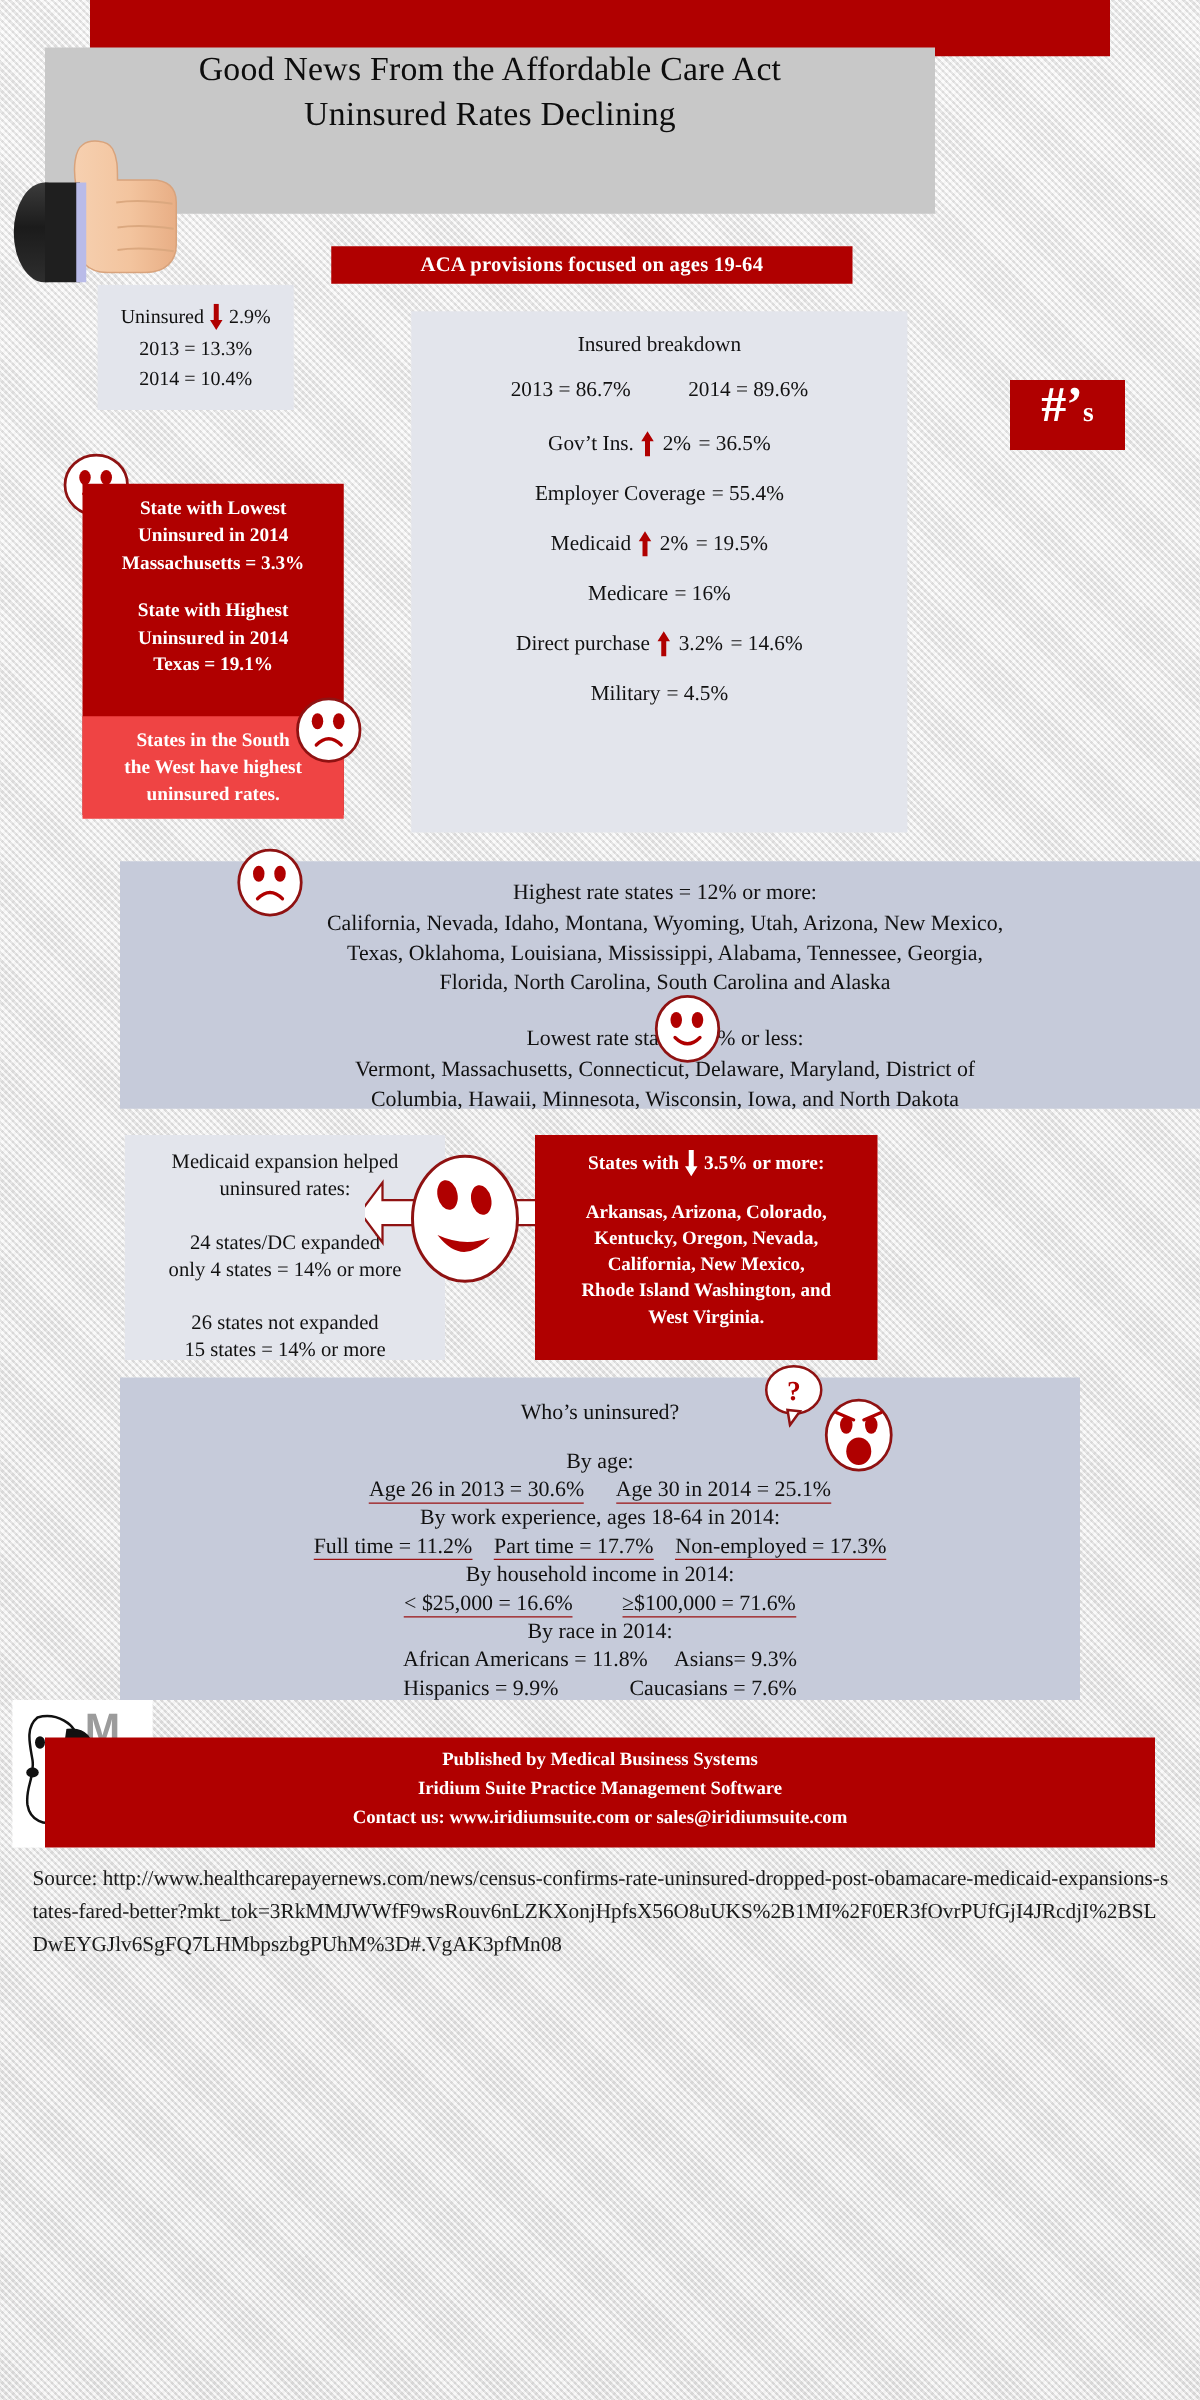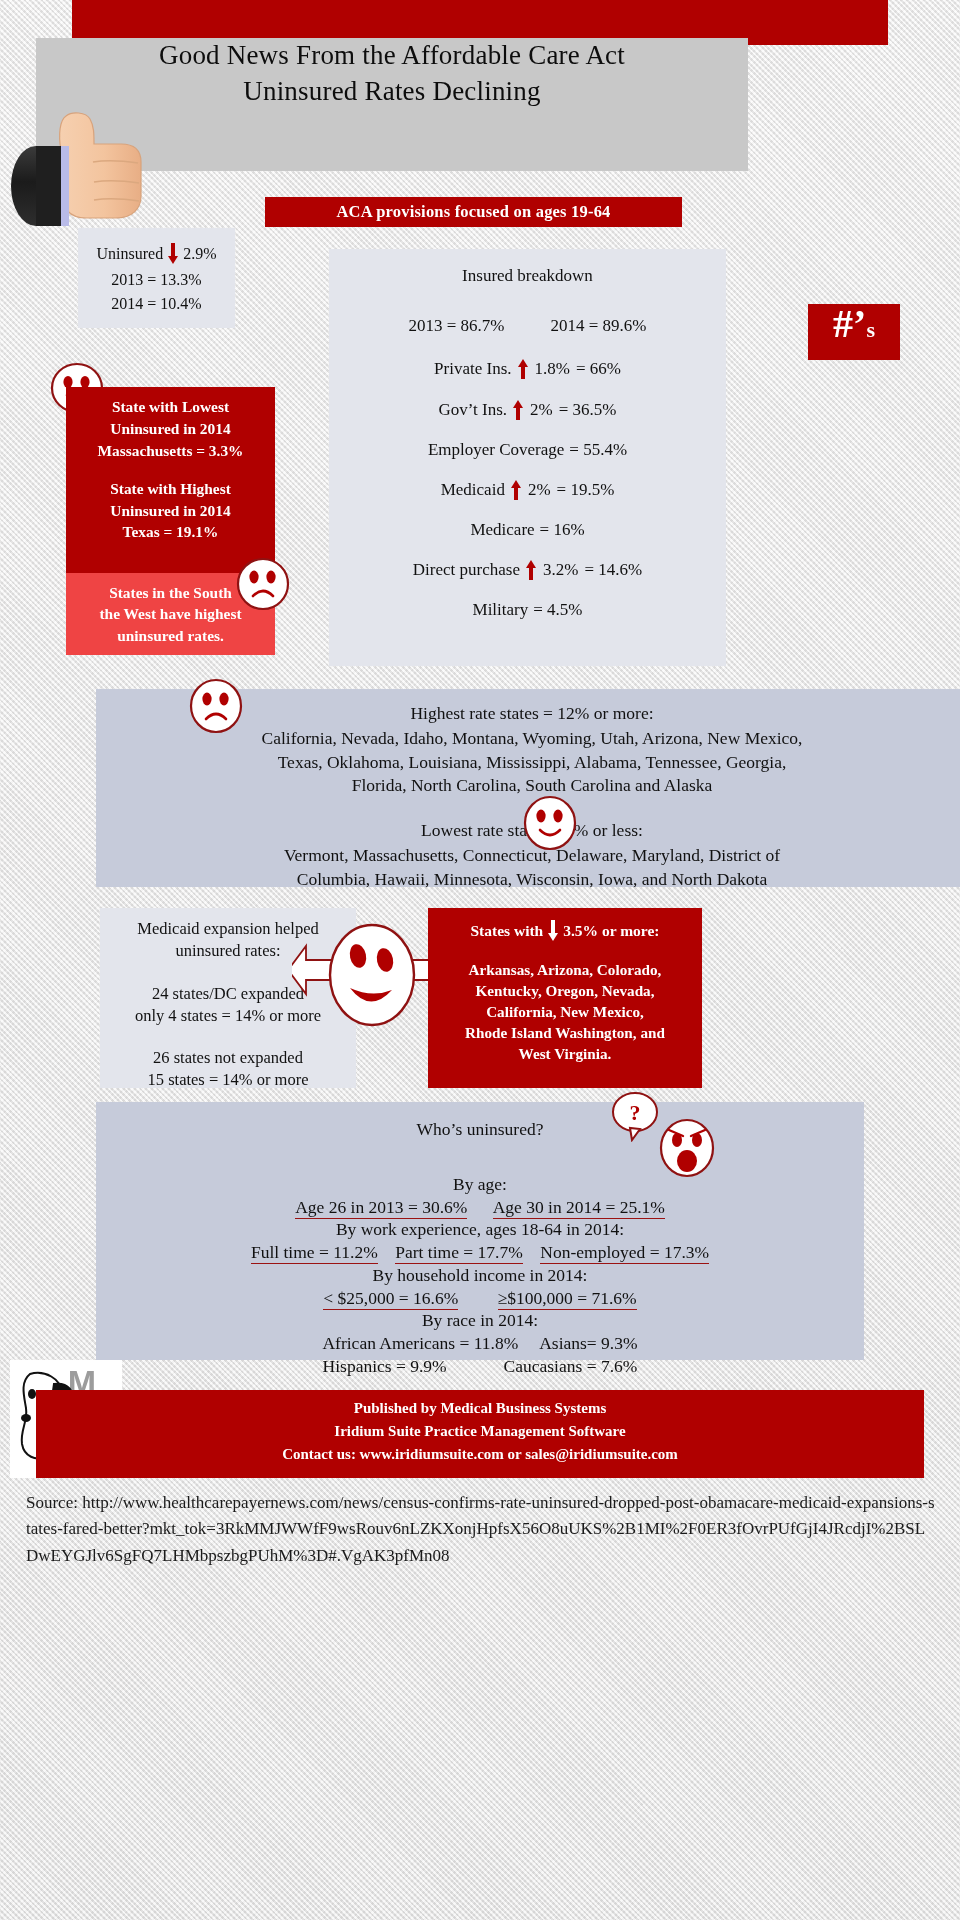--- a/index.html
+++ b/index.html
@@ -88,21 +88,21 @@
 
   
   #insured-panel {
     left: 329px; top: 249px; width: 397px; height: 417px;
     background: #e3e5ec;
     font-size: 17px;
     text-align: center;
     padding-top: 10px;
     box-sizing: border-box;
   }
-  #insured-panel .head { font-size: 17px; margin: 7px 0 30px 0; }
+  #insured-panel .head { font-size: 17px; margin: 7px 0 16px 0; }
   #insured-panel .yr-row {
     display: flex; justify-content: center; gap: 46px;
     margin-bottom: 22px;
   }
   #insured-panel .line {
     display: flex; align-items: center; justify-content: center;
     margin-bottom: 19px;
     white-space: nowrap;
     gap: 2px;
   }
@@ -164,21 +164,21 @@
     margin-bottom: 18px; font-size: 15.5px;
   }
 
   
   #who-panel {
     left: 96px; top: 1102px; width: 768px; height: 258px;
     background: #c6cbda;
     text-align: center; font-size: 17.5px; line-height: 1.30;
     padding-top: 16px; box-sizing: border-box;
   }
-  #who-panel .q { margin-bottom: 32px; }
+  #who-panel .q { margin-bottom: 16px; }
   #who-panel .ln { white-space: nowrap; }
   .u { border-bottom: 1.6px solid #9b1212; padding-bottom: 1px; }
 
   
   #footer-red {
     left: 36px; top: 1390px; width: 888px; height: 88px;
     background: #b00000; color: #fff; font-weight: bold;
     text-align: center; font-size: 15px; line-height: 1.52;
     padding-top: 7px; box-sizing: border-box;
   }
@@ -292,30 +292,20 @@
   </svg>
 </div>
 
 <div class="abs" id="insured-panel">
   <div class="head">Insured breakdown</div>
   <div class="yr-row">
     <span>2013 = 86.7%</span>
     <span>2014 = 89.6%</span>
   </div>
 
-  <div class="line">
-    <span class="lbl">Private Ins.</span>
-    <span class="arr">
-      <svg width="12" height="22" viewBox="0 0 12 22">
-          <path d="M6 1 L11 9 h-3 v12 H4 V9 H1 Z" fill="#b00000"></path>
-        </svg>
-    </span>
-    <span class="pct">1.8%</span>
-    <span>= 66%</span>
-  </div>
 
   <div class="line">
     <span class="lbl">Gov’t Ins.</span>
     <span class="arr">
       <svg width="12" height="22" viewBox="0 0 12 22">
           <path d="M6 1 L11 9 h-3 v12 H4 V9 H1 Z" fill="#b00000"></path>
         </svg>
     </span>
     <span class="pct">2%</span>
     <span>= 36.5%</span>

